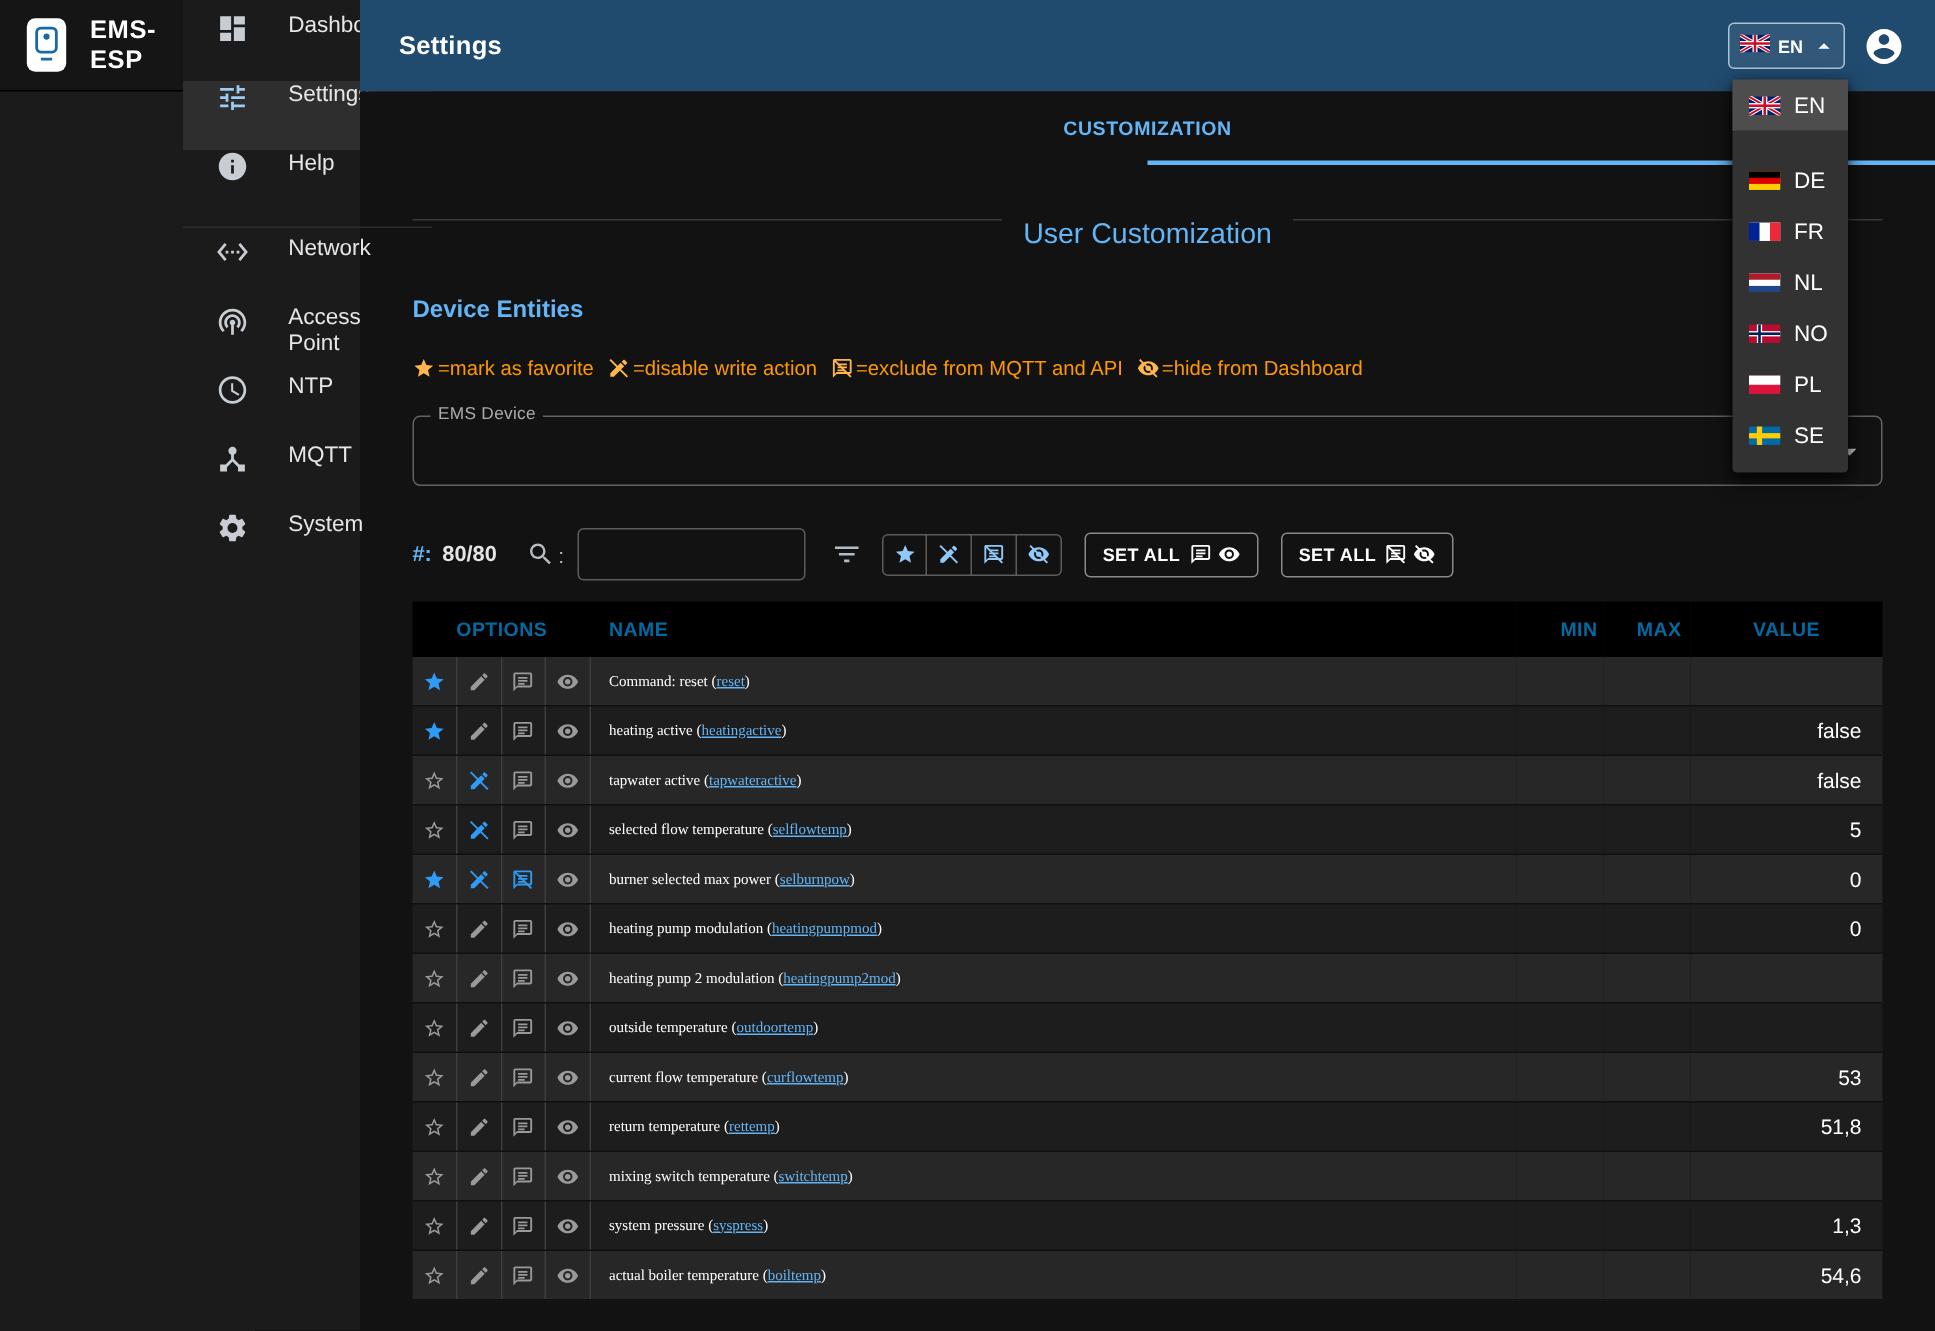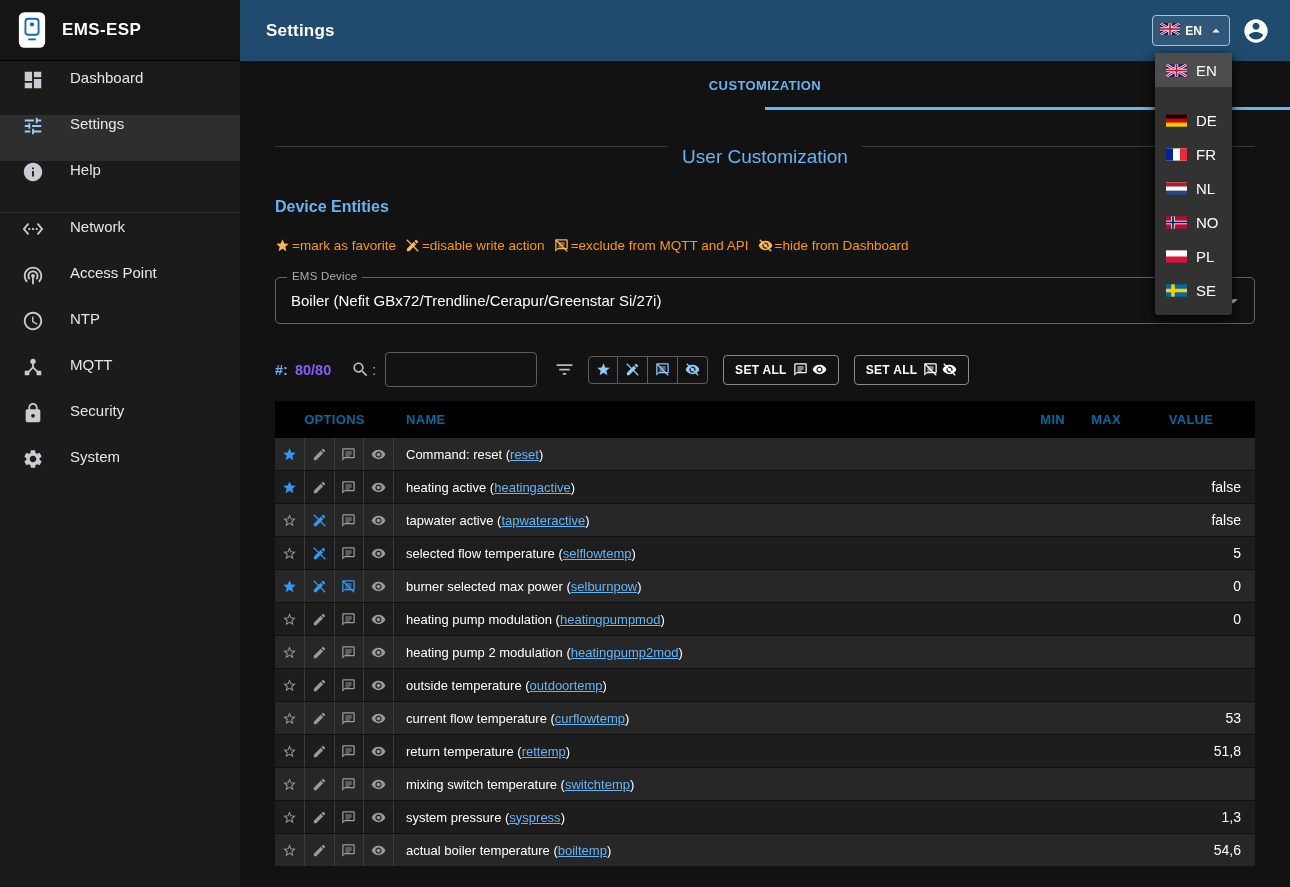--- a/index.html
+++ b/index.html
@@ -2,21 +2,21 @@
 <html><head>
 <meta charset="utf-8">
 <style>
   *{box-sizing:border-box;margin:0;padding:0;}
   html,body{width:1290px;height:887px;}
   body{background:#121212;color:#fff;font-family:"Liberation Sans",sans-serif;overflow:hidden;position:relative;}
   .icn{width:18px;height:18px;fill:currentColor;display:inline-block;vertical-align:middle;}
   .app{display:flex;width:100%;height:100%;}
 
   
-  .sidebar{width:240px;flex:0 0 240px;background:#1b1b1b;display:flex;flex-direction:column;}
+  .sidebar{width:240px;flex:0 0 240px;background:#1b1b1b;display:flex;flex-direction:row;}
   .sidebar-header{height:61px;flex:0 0 61px;display:flex;align-items:center;gap:14px;padding:0 16px;background:#151515;border-bottom:1px solid #000;}
   .logo{width:32px;height:40px;display:flex;align-items:center;justify-content:center;}
   .app-title{font-size:17px;font-weight:700;letter-spacing:.4px;color:#fff;}
   .nav{padding-top:8px;}
   .nav-item{height:46px;display:flex;align-items:flex-start;gap:26px;padding:0 22px;color:#e4e6e8;font-size:15px;cursor:pointer;}
   .nav-item .icn{width:22px;height:22px;color:#c7cdd2;flex:0 0 22px;}
   .nav-item.active{background:#2e2e2e;}
   .nav-item.active .icn{color:#9ecbf2;}
   .nav-divider{border-top:1px solid #2e2e2e;margin:5px 0;}
 
@@ -50,21 +50,21 @@
 
   
   .device-select{position:relative;height:47px;border:1px solid #636363;border-radius:5px;display:flex;align-items:center;padding:0 40px 0 15px;margin-bottom:28px;cursor:pointer;}
   .device-label{position:absolute;top:-8px;left:11px;background:#121212;padding:0 5px;font-size:11.5px;color:#ababab;letter-spacing:.2px;}
   .device-value{font-size:15px;color:#fff;}
   .select-caret{position:absolute;right:10px;width:22px;height:22px;color:#cfcfcf;fill:currentColor;}
 
   
   .filter-row{display:flex;align-items:center;margin-bottom:14px;}
   .count-label{color:#64b5f6;font-weight:700;font-size:14.5px;}
-  .count{color:#8b5cf6;font-weight:700;font-size:14.5px;margin-left:7px;}
+  .count{color:#e5e5e5;font-weight:700;font-size:14.5px;margin-left:7px;}
   .search-icn{width:19px;height:19px;color:#b6bcc1;margin-left:20px;fill:currentColor;}
   .search-colon{color:#b6bcc1;font-size:14px;margin-left:2px;}
   .search-input{width:152px;height:35px;margin-left:9px;background:transparent;border:1px solid #5c5c5c;border-radius:4px;color:#fff;font-size:14px;padding:0 10px;outline:none;font-family:"Liberation Sans",sans-serif;}
   .filter-icn{width:21px;height:21px;color:#aebdc7;margin-left:17px;fill:currentColor;}
   .toggle-group{display:flex;margin-left:13px;}
   .toggle{width:30px;height:28px;display:flex;align-items:center;justify-content:center;background:transparent;border:1px solid #5c5c5c;border-left-width:0;color:#90caf9;cursor:pointer;padding:0;}
   .toggle:first-child{border-left-width:1px;border-radius:4px 0 0 4px;}
   .toggle:last-child{border-radius:0 4px 4px 0;}
   .toggle .icn{width:15px;height:15px;}
   .setall-btn{display:flex;align-items:center;gap:6px;height:30px;margin-left:15px;padding:0 11px;background:transparent;border:1px solid #8a8a8a;border-radius:4px;color:#fff;font:700 12px "Liberation Sans",sans-serif;letter-spacing:.3px;cursor:pointer;}
@@ -80,21 +80,21 @@
   .th-max{width:58px;text-align:right;padding-right:6px;}
   .th-value{width:128px;text-align:center;}
   .entities tbody tr{height:32px;border-bottom:1px solid #101010;}
   .entities tbody tr:nth-child(odd){background:#272727;}
   .entities tbody tr:nth-child(even){background:#1d1d1d;}
   .td-options{width:119px;padding:0;}
   .opt-group{display:flex;align-items:stretch;}
   .opt{flex:1;display:flex;align-items:center;justify-content:center;border-right:1px solid #3d3d3d;color:#9a9a9a;cursor:pointer;height:32px;}
   .opt .icn{width:15px;height:15px;}
   .opt.on{color:#2f9bf4;}
-  .td-name{padding-left:12px;font-size:13px;color:#fff;}
+  .td-name{padding-left:12px;font-size:10px;color:#fff;font-family:Liberation Serif, serif;}
   .ent-link{color:#64b5f6;text-decoration:underline;cursor:pointer;}
   .td-min,.td-max{text-align:right;font-size:14px;}
   .td-value{text-align:right;padding-right:14px;font-size:14px;color:#fff;}
 
   
   .lang-menu{position:absolute;top:53px;right:58px;width:77px;background:#323232;border-radius:3px;box-shadow:0 5px 14px rgba(0,0,0,.65),0 2px 5px rgba(0,0,0,.5);padding:0 0 8px;z-index:40;}
   .menu-item{height:34px;display:flex;align-items:center;gap:9px;padding:0 11px;font-size:15px;color:#fff;cursor:pointer;}
   .menu-item.selected{background:#4d4d4d;}
   .menu-item .flag{width:21px;height:13px;flex:0 0 21px;}
   .menu-gap{height:16px;}
@@ -152,26 +152,20 @@
           <svg class="icn " viewBox="0 0 24 24">
             <path d="M11.99 2C6.47 2 2 6.48 2 12s4.47 10 9.99 10C17.52 22 22 17.52 22 12S17.52 2 11.99 2zM12 20c-4.42 0-8-3.58-8-8s3.58-8 8-8 8 3.58 8 8-3.58 8-8 8zm.5-13H11v6l5.25 3.15.75-1.23-4.5-2.67z"></path>
           </svg>
           <span>NTP</span>
         </div>
         <div class="nav-item">
           <svg class="icn " viewBox="0 0 24 24">
             <path d="M17 16l-4-4V8.82C14.16 8.4 15 7.3 15 6c0-1.66-1.34-3-3-3S9 4.34 9 6c0 1.3.84 2.4 2 2.82V12l-4 4H3v5h5v-3.05l4-4.2 4 4.2V21h5v-5h-4z"></path>
           </svg>
           <span>MQTT</span>
-        </div>
-        <div class="nav-item">
-          <svg class="icn " viewBox="0 0 24 24">
-            <path d="M18 8h-1V6c0-2.76-2.24-5-5-5S7 3.24 7 6v2H6c-1.1 0-2 .9-2 2v10c0 1.1.9 2 2 2h12c1.1 0 2-.9 2-2V10c0-1.1-.9-2-2-2zm-6 9c-1.1 0-2-.9-2-2s.9-2 2-2 2 .9 2 2-.9 2-2 2zm3.1-9H8.9V6c0-1.71 1.39-3.1 3.1-3.1 1.71 0 3.1 1.39 3.1 3.1v2z"></path>
-          </svg>
-          <span>Security</span>
         </div>
         <div class="nav-item">
           <svg class="icn " viewBox="0 0 24 24">
             <path d="M19.14 12.94c.04-.3.06-.61.06-.94 0-.32-.02-.64-.07-.94l2.03-1.58c.18-.14.23-.41.12-.61l-1.92-3.32c-.12-.22-.37-.29-.59-.22l-2.39.96c-.5-.38-1.03-.7-1.62-.94l-.36-2.54c-.04-.24-.24-.41-.48-.41h-3.84c-.24 0-.43.17-.47.41l-.36 2.54c-.59.24-1.13.57-1.62.94l-2.39-.96c-.22-.08-.47 0-.59.22L2.74 8.87c-.12.21-.08.47.12.61l2.03 1.58c-.05.3-.09.63-.09.94s.02.64.07.94l-2.03 1.58c-.18.14-.23.41-.12.61l1.92 3.32c.12.22.37.29.59.22l2.39-.96c.5.38 1.03.7 1.62.94l.36 2.54c.05.24.24.41.48.41h3.84c.24 0 .44-.17.47-.41l.36-2.54c.59-.24 1.13-.56 1.62-.94l2.39.96c.22.08.47 0 .59-.22l1.92-3.32c.12-.22.07-.47-.12-.61l-2.01-1.58zM12 15.6c-1.98 0-3.6-1.62-3.6-3.6s1.62-3.6 3.6-3.6 3.6 1.62 3.6 3.6-1.62 3.6-3.6 3.6z"></path>
           </svg>
           <span>System</span>
         </div>
       </nav>
   </aside>
 
@@ -238,21 +232,20 @@
             <svg class="icn " viewBox="0 0 24 24">
               <path d="M12 4.5C7 4.5 2.73 7.61 1 12c1.73 4.39 6 7.5 11 7.5s9.27-3.11 11-7.5c-1.73-4.39-6-7.5-11-7.5zM12 17c-2.76 0-5-2.24-5-5s2.24-5 5-5 5 2.24 5 5-2.24 5-5 5zm0-8c-1.66 0-3 1.34-3 3s1.34 3 3 3 3-1.34 3-3-1.34-3-3-3z"></path>
               <path d="M2.8 2.8 21.2 21.2" stroke="currentColor" stroke-width="2" fill="none"></path>
             </svg>
             <span>=hide from Dashboard</span>
           </span>
         </div>
 
       <div class="device-select">
         <span class="device-label">EMS Device</span>
-        <span class="device-value">Boiler (Nefit GBx72/Trendline/Cerapur/Greenstar Si/27i)</span>
         <svg class="select-caret" viewBox="0 0 24 24">
             <path d="M7 10l5 5 5-5z"></path>
           </svg>
       </div>
 
       <div class="filter-row">
         <span class="count-label">#:</span>
         <span class="count">80/80</span>
         <svg class="search-icn" viewBox="0 0 24 24">
             <path d="M15.5 14h-.79l-.28-.27C15.41 12.59 16 11.11 16 9.5 16 5.91 13.09 3 9.5 3S3 5.91 3 9.5 5.91 16 9.5 16c1.61 0 3.09-.59 4.23-1.57l.27.28v.79l5 4.99L20.49 19l-4.99-5zm-6 0C7.01 14 5 11.99 5 9.5S7.01 5 9.5 5 14 7.01 14 9.5 11.99 14 9.5 14z"></path>

